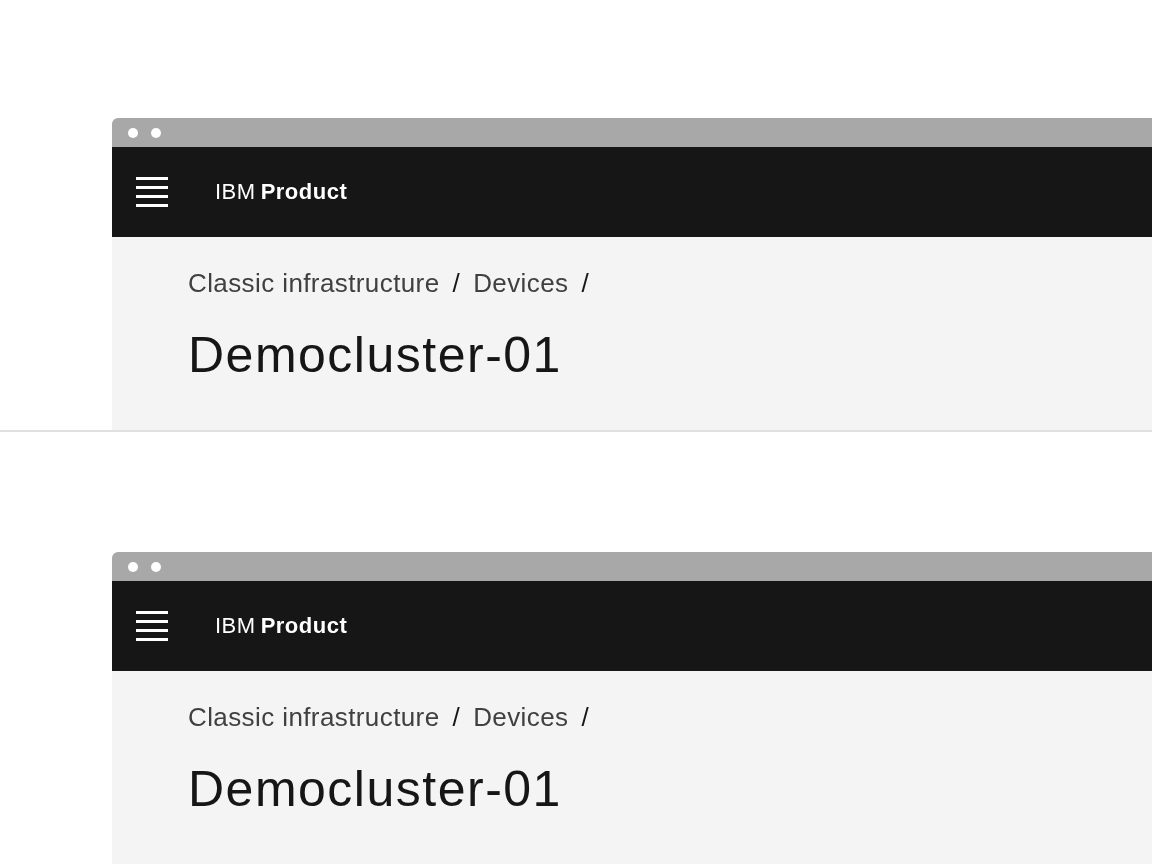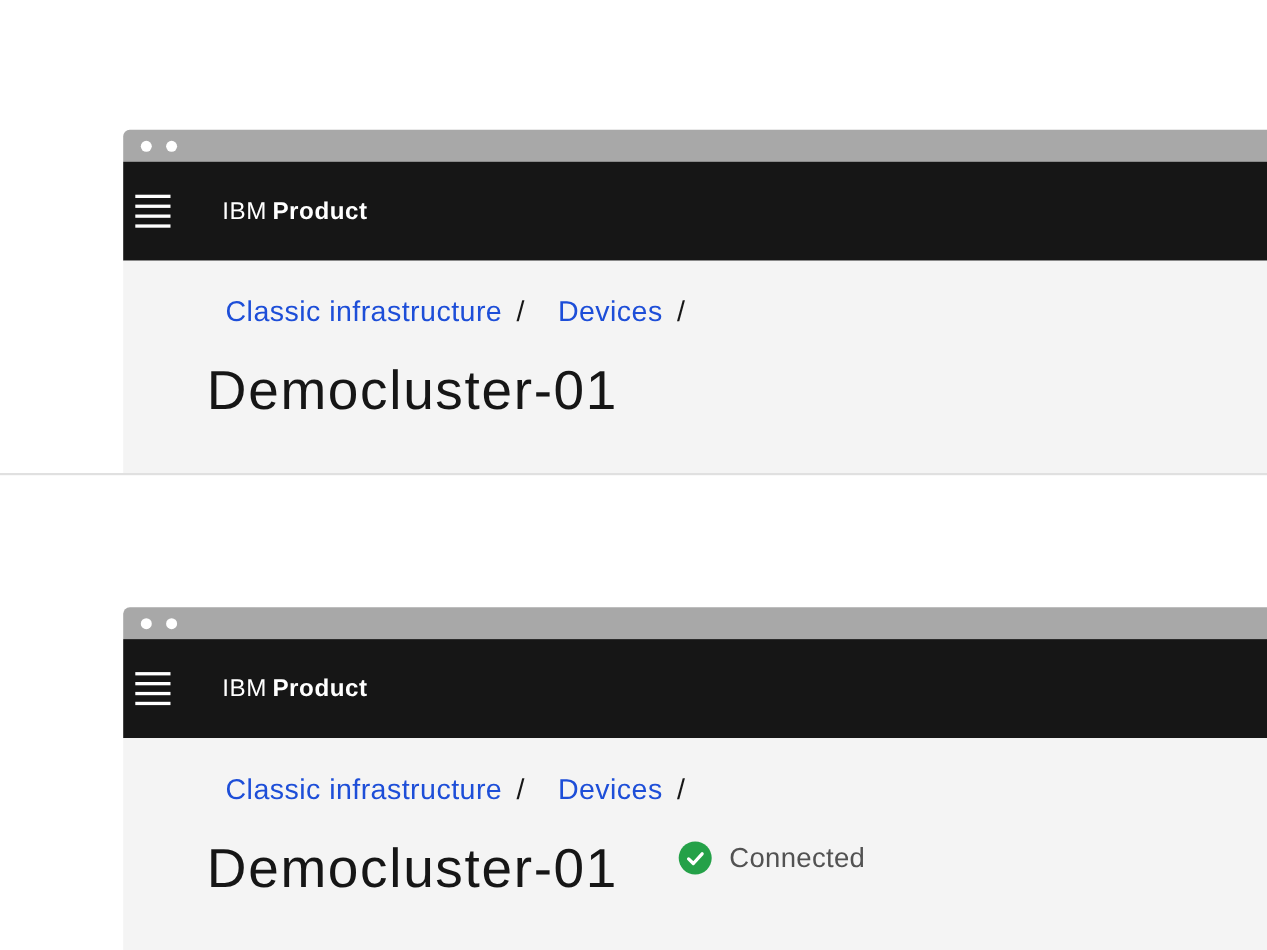--- a/index.html
+++ b/index.html
@@ -16,41 +16,41 @@
   .titlebar {
     height: 29px; background: #a8a8a8;
     border-top-left-radius: 6px;
     display: flex; align-items: center; padding-left: 16px; gap: 13px;
   }
   .dot { width: 10px; height: 10px; border-radius: 50%; background: #ffffff; }
 
   
   .appheader {
     height: 90px; background: #161616;
-    display: flex; align-items: center; padding-left: 11px;
+    display: flex; align-items: center; padding-left: 24px;
   }
   .hamburger {
     width: 32px; height: 32px; background: none; border: none; cursor: pointer;
     display: flex; flex-direction: column; justify-content: space-between; padding: 1px 0;
   }
   .hamburger span { display: block; width: 32px; height: 3.3px; background: #ffffff; }
   .brand {
     margin-left: 47px; color: #ffffff; font-size: 22px; letter-spacing: 0.5px;
     white-space: nowrap;
   }
   .brand .prefix { font-weight: 400; }
   .brand .name { font-weight: 700; margin-left: 5px; }
 
   
   .content {
     height: 193px; background: #f4f4f4;
     padding: 30px 0 0 76px;
   }
   .breadcrumb { font-size: 26px; line-height: 32px; letter-spacing: 0.4px; white-space: nowrap; }
-  .breadcrumb a { color: #1d4ed8; text-decoration: none; cursor: pointer; margin-left: 17px; }
+  .breadcrumb a { color: #404040; text-decoration: none; cursor: pointer; }
   .breadcrumb .sep { color: #161616; margin: 0 13px; }
 
   .title-row { display: flex; align-items: flex-start; margin-top: 28px; gap: 21px; }
   h1.page-title {
     font-size: 50px; line-height: 56px; font-weight: 300; color: #161616;
     letter-spacing: 1.5px; white-space: nowrap;
   }
   .status { display: flex; align-items: center; margin-left: 34px; margin-top: 4px; }
   .status-label { font-size: 25px; color: #525252; margin-left: 16px; letter-spacing: 0.3px; white-space: nowrap; }
 
@@ -116,24 +116,16 @@
       <div class="brand">
         <span class="prefix">IBM</span><span class="name">Product</span>
       </div>
     </div>
     <div class="content">
       <nav class="breadcrumb">
         <a>Classic infrastructure</a><span class="sep">/</span><a>Devices</a><span class="sep">/</span>
       </nav>
       <div class="title-row">
         <h1 class="page-title">Democluster-01</h1>
-        <div class="status">
-          <span class="check-circle">
-            <svg width="30" height="30" viewBox="0 0 30 30">
-              <path d="M9 15.8 L13.3 20 L21.3 11.2" fill="none" stroke="#ffffff" stroke-width="3" stroke-linecap="round" stroke-linejoin="round"></path>
-            </svg>
-          </span>
-          <span class="status-label">Connected</span>
-        </div>
       </div>
     </div>
   </div>
 </div>
 
 </body></html>

